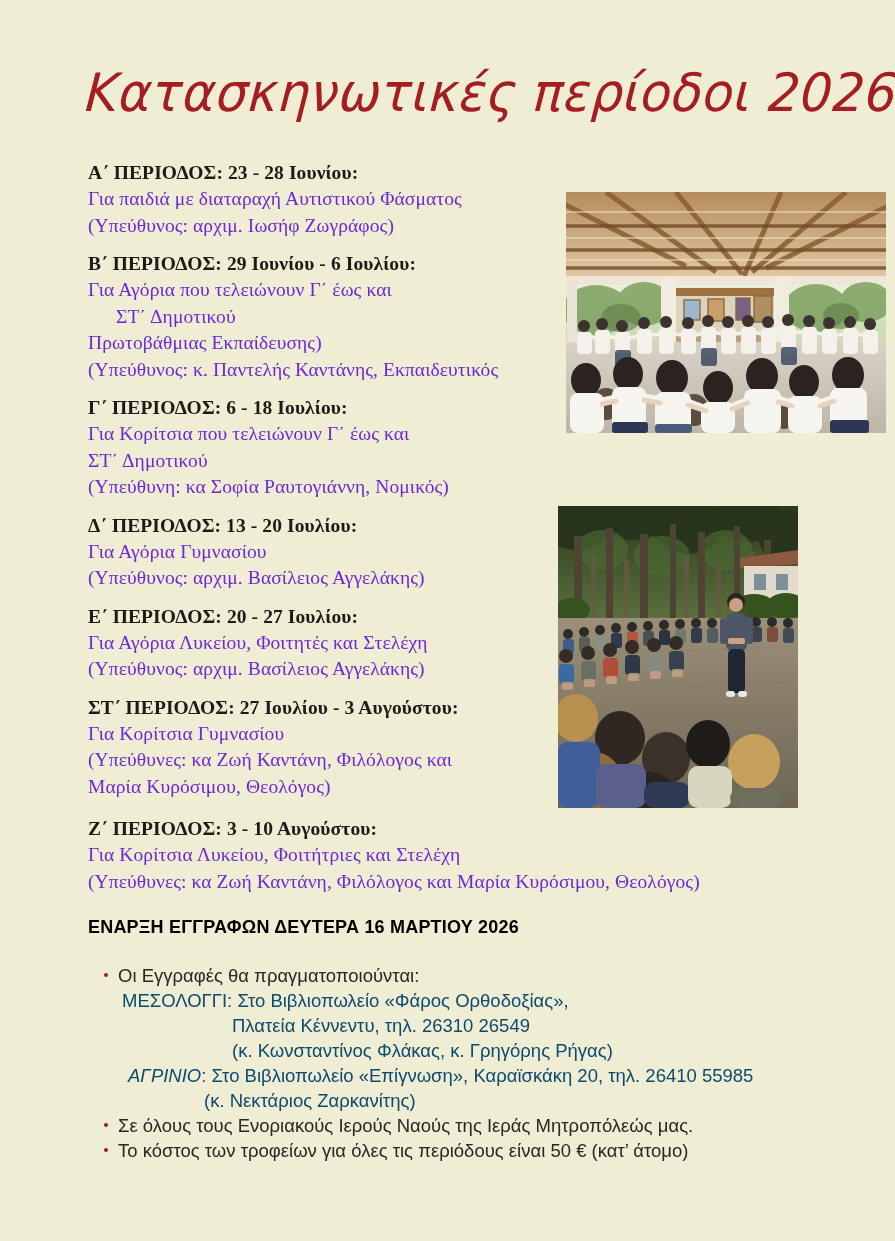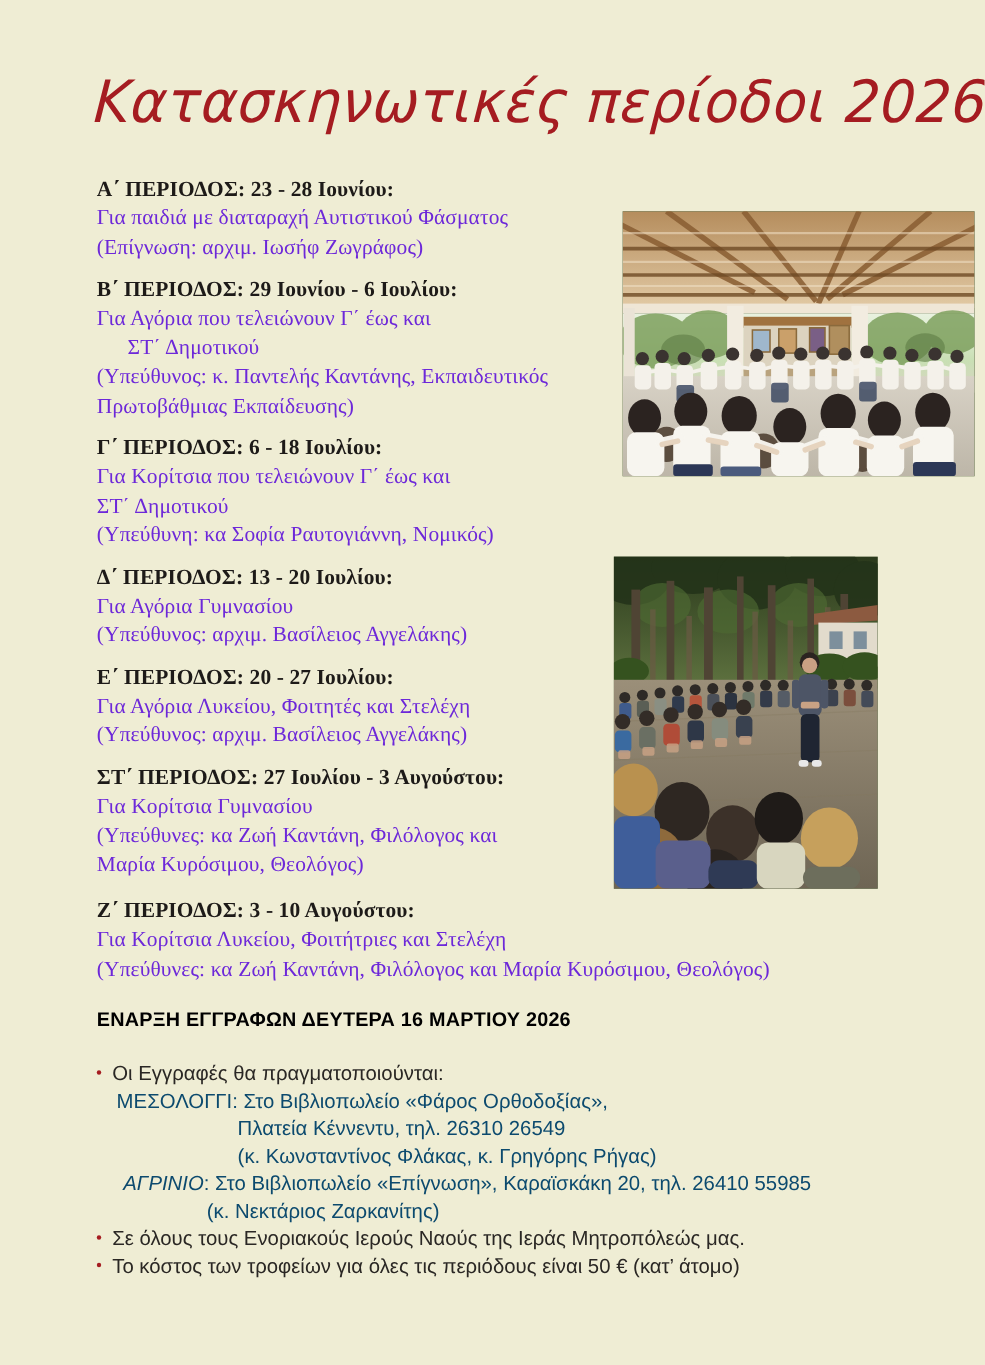--- a/index.html
+++ b/index.html
@@ -100,21 +100,21 @@
   }
   .reg-title {
     font-size: 18px;
     line-height: 24px;
     font-weight: bold;
     color: #000000;
     letter-spacing: 0.2px;
     margin-bottom: 24px;
     white-space: nowrap;
   }
-  .reg-list { margin: 0; padding: 0; list-style: none; }
+  .reg-list { margin: 16px; padding: 0; list-style: none; }
   .reg-item {
     position: relative;
     font-size: 18.5px;
     line-height: 25px;
     color: #2a2724;
     padding-left: 14px;
     white-space: nowrap;
   }
   .reg-item .dot {
     position: absolute;
@@ -476,29 +476,29 @@
         <rect x="172" y="282" width="52" height="20" rx="10" fill="#6d6e5c"></rect>
       </g>
     </svg>
   </div>
 
   <div class="content">
 
     <div class="period">
       <div class="p-head">Α΄ ΠΕΡΙΟΔΟΣ: 23 - 28 Ιουνίου:</div>
       <div class="p-line">Για παιδιά με διαταραχή Αυτιστικού Φάσματος</div>
-      <div class="p-line">(Επίγνωση: αρχιμ. Ιωσήφ Ζωγράφος)</div>
+      <div class="p-line">(Υπεύθυνος: αρχιμ. Ιωσήφ Ζωγράφος)</div>
     </div>
 
     <div class="period">
       <div class="p-head">Β΄ ΠΕΡΙΟΔΟΣ: 29 Ιουνίου - 6 Ιουλίου:</div>
       <div class="p-line">Για Αγόρια που τελειώνουν Γ΄ έως και</div>
       <div class="p-line indent">ΣΤ΄ Δημοτικού</div>
+      <div class="p-line">Πρωτοβάθμιας Εκπαίδευσης)</div>
       <div class="p-line">(Υπεύθυνος: κ. Παντελής Καντάνης, Εκπαιδευτικός</div>
-      <div class="p-line">Πρωτοβάθμιας Εκπαίδευσης)</div>
     </div>
 
     <div class="period">
       <div class="p-head">Γ΄ ΠΕΡΙΟΔΟΣ: 6 - 18 Ιουλίου:</div>
       <div class="p-line">Για Κορίτσια που τελειώνουν Γ΄ έως και</div>
       <div class="p-line">ΣΤ΄ Δημοτικού</div>
       <div class="p-line">(Υπεύθυνη: κα Σοφία Ραυτογιάννη, Νομικός)</div>
     </div>
 
     <div class="period">

